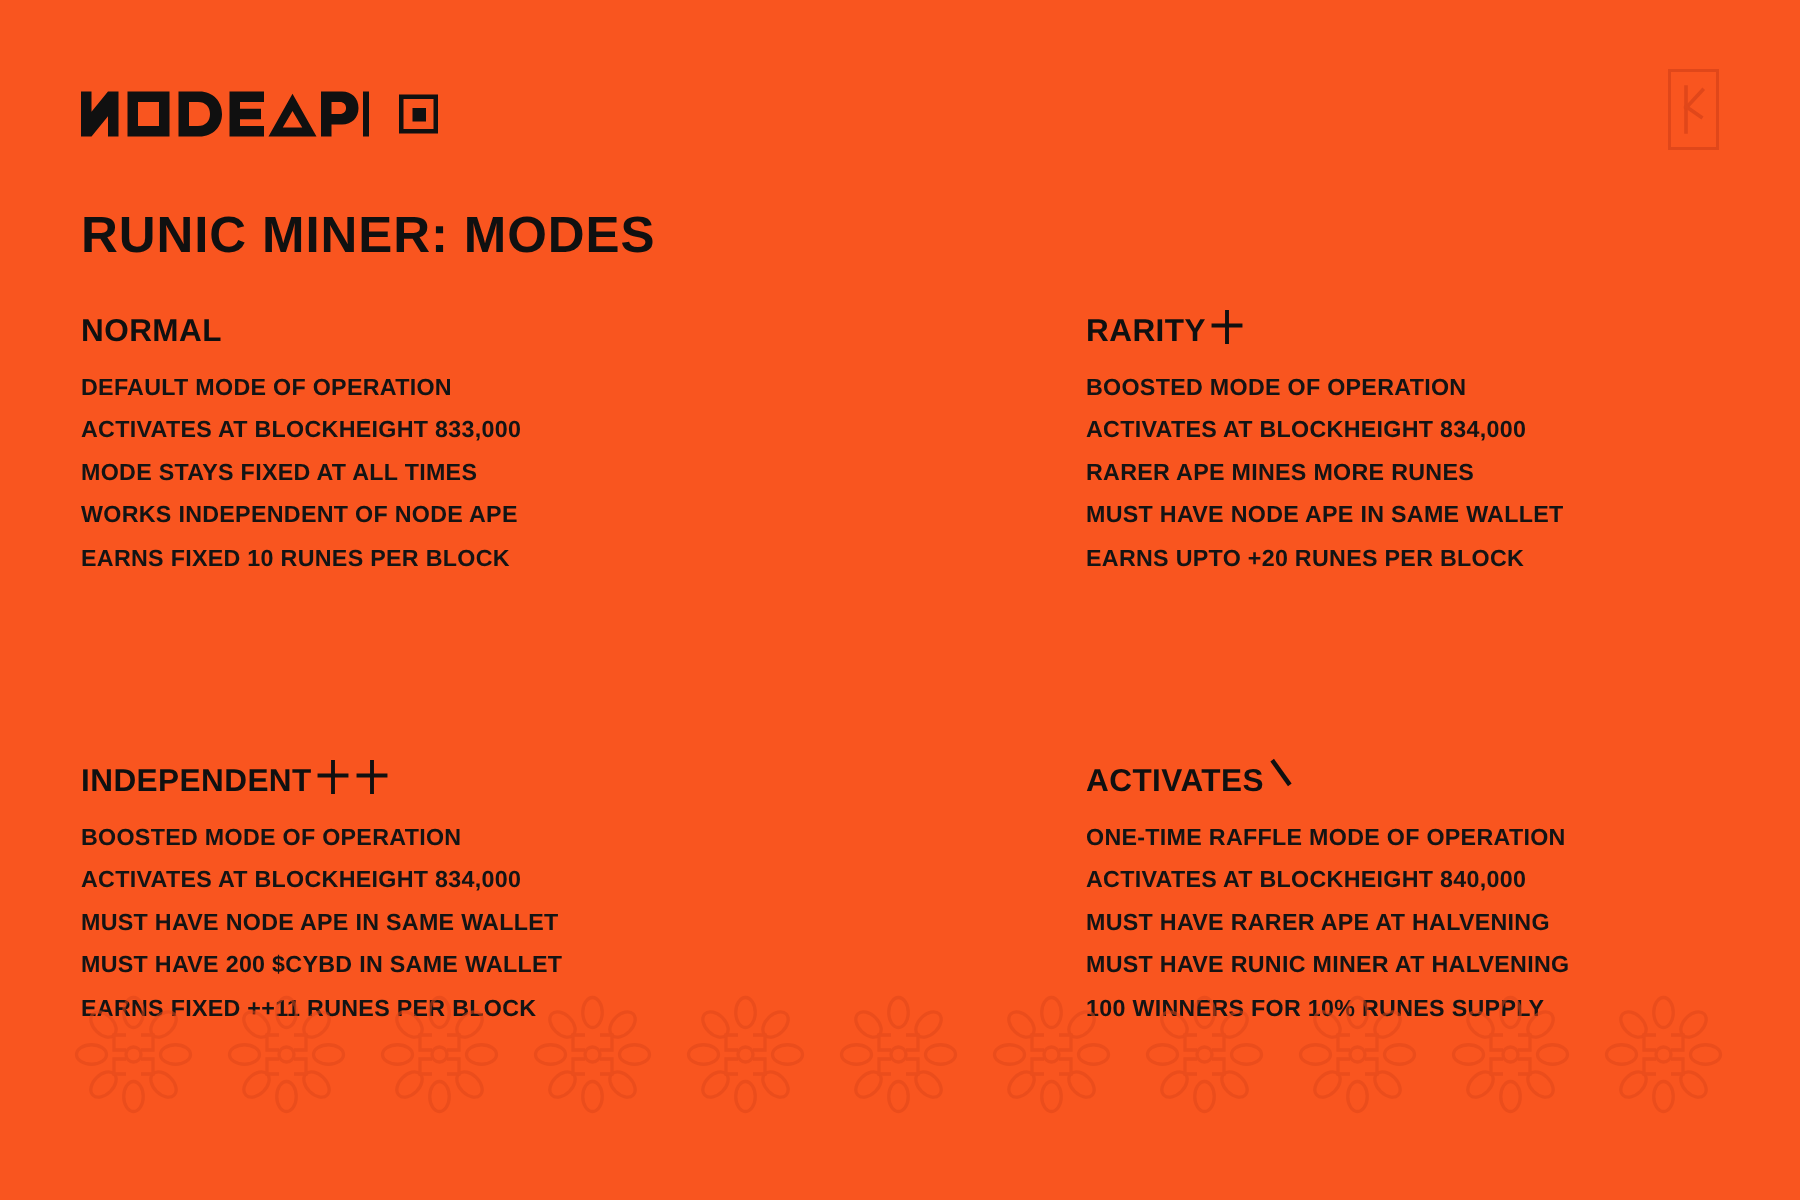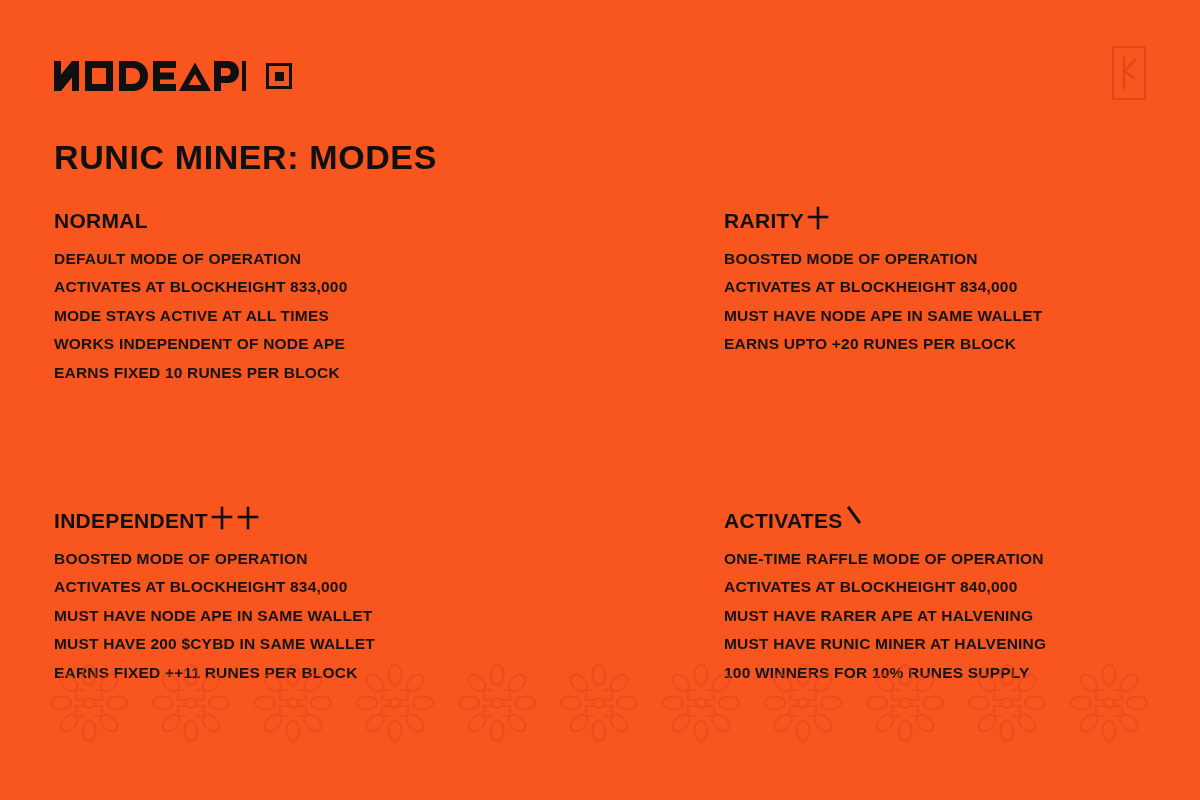--- a/index.html
+++ b/index.html
@@ -186,41 +186,42 @@
 
 <div class="modes">
 
   <div class="mode">
     <div class="mode-head">
       <div class="mode-title">NORMAL</div>
       <div class="mode-glyphs"></div>
     </div>
     <div class="mode-line">DEFAULT MODE OF OPERATION</div>
     <div class="mode-line">ACTIVATES AT BLOCKHEIGHT 833,000</div>
-    <div class="mode-line">MODE STAYS ACTIVE AT ALL TIMES</div>
+    <div class="mode-line">MODE STAYS FIXED AT ALL TIMES</div>
     <div class="mode-line">WORKS INDEPENDENT OF NODE APE</div>
     <div class="mode-line">EARNS FIXED 10 RUNES PER BLOCK</div>
   </div>
 
   <div class="mode">
     <div class="mode-head">
       <div class="mode-title">RARITY</div>
       <div class="mode-glyphs">
         <span>
           <svg width="26" height="26" viewBox="0 0 26 26" aria-hidden="true">
             <g stroke="#101010" stroke-width="2.6" stroke-linecap="square">
               <path d="M13 3v20"></path>
                 <path d="M4 12h18"></path>
             </g>
           </svg>
         </span>
       </div>
     </div>
     <div class="mode-line">BOOSTED MODE OF OPERATION</div>
     <div class="mode-line">ACTIVATES AT BLOCKHEIGHT 834,000</div>
+    <div class="mode-line">RARER APE MINES MORE RUNES</div>
     <div class="mode-line">MUST HAVE NODE APE IN SAME WALLET</div>
     <div class="mode-line">EARNS UPTO +20 RUNES PER BLOCK</div>
   </div>
 
   <div class="mode">
     <div class="mode-head">
       <div class="mode-title">INDEPENDENT</div>
       <div class="mode-glyphs">
         <span>
           <svg width="26" height="26" viewBox="0 0 26 26" aria-hidden="true">

